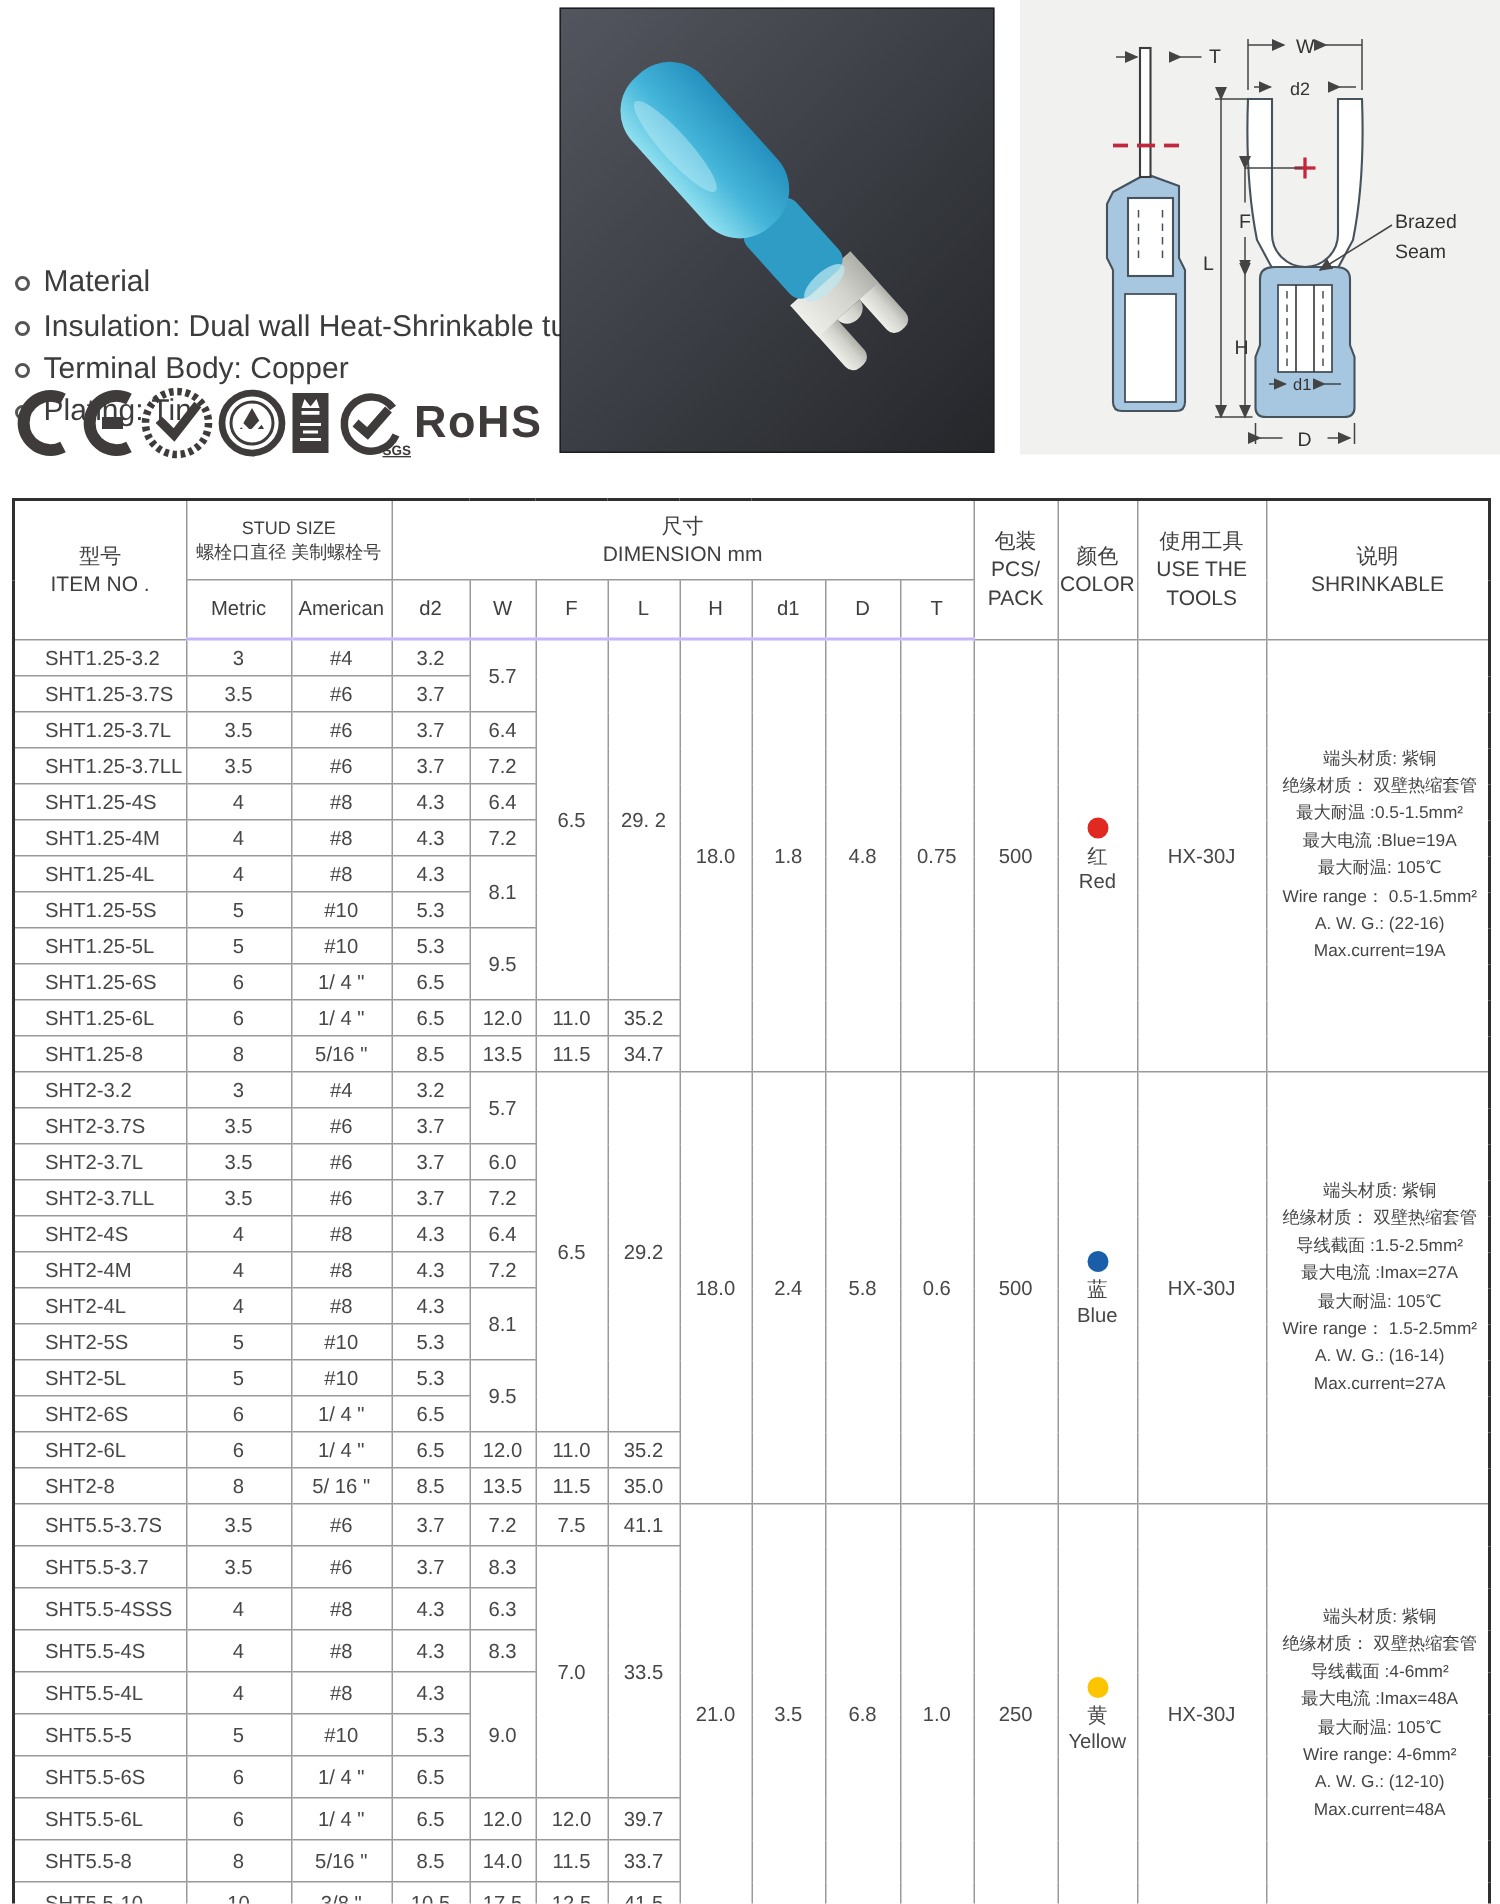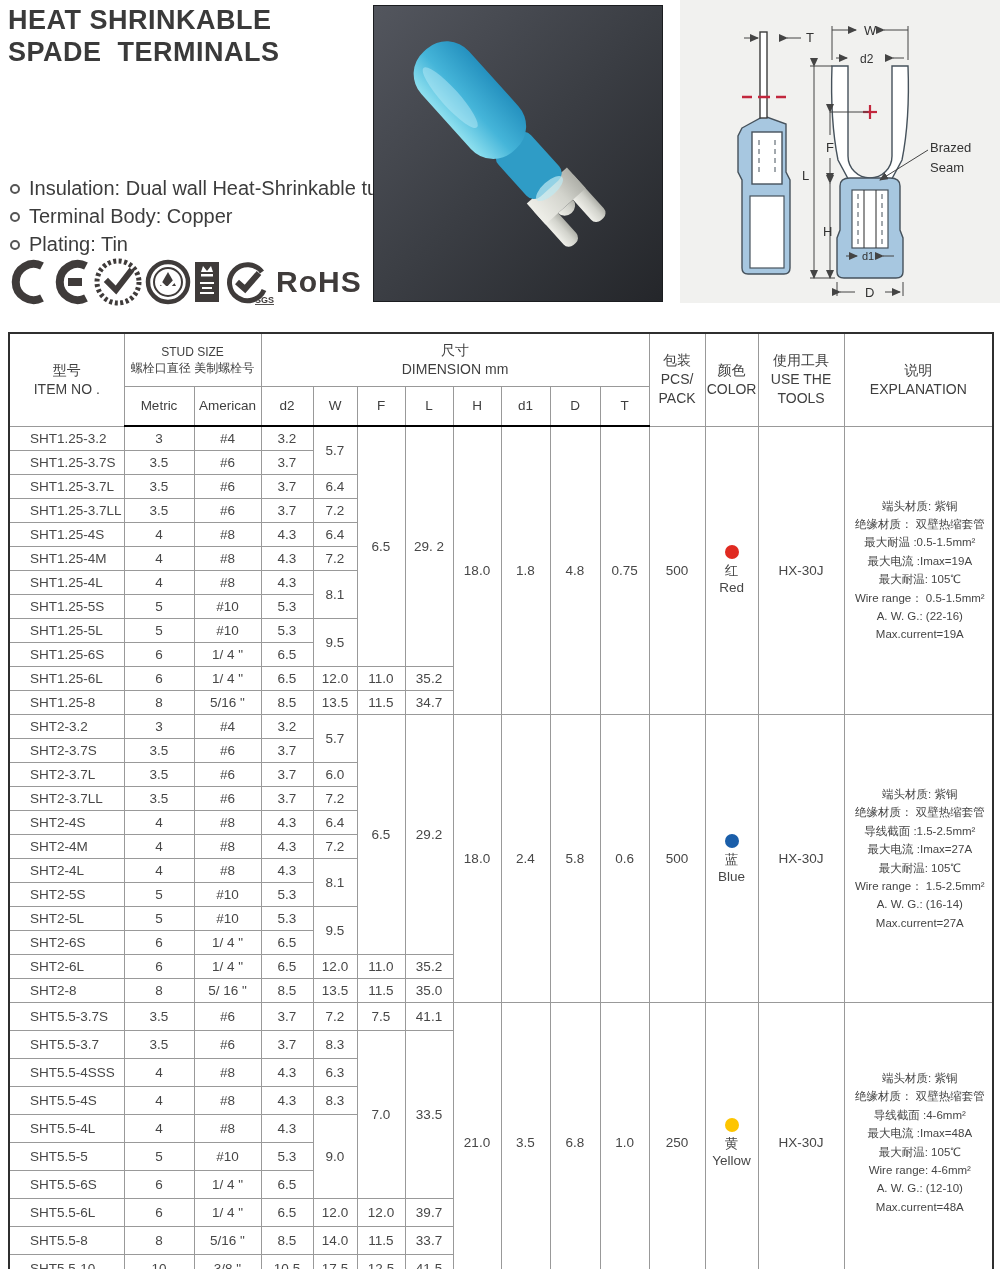--- a/index.html
+++ b/index.html
@@ -20,38 +20,40 @@
   .diagram{position:absolute;left:680px;top:0;width:320px;height:303px;background:#f1f1ef;}
 
   .spec-wrap{position:absolute;left:8px;top:332px;}
   table{border-collapse:collapse;table-layout:fixed;width:984px;
         border:2px solid #2f2f2f;}
   th,td{border:1px solid #999;padding:0;text-align:center;vertical-align:middle;
         font-size:13.5px;color:#474747;background:#fff;}
   thead th{font-weight:normal;color:#3f3f3f;white-space:pre-line;line-height:1.35;}
   thead tr:first-child th{height:52px;font-size:14px;}
   thead tr:last-child th{height:38px;}
-  thead tr:last-child th{border-bottom:2px solid #000000;}
+  thead tr:last-child th{border-bottom:2px solid #c4b5fd;}
   tbody td{height:23px;}
   tr.g3 td{height:27px;}
   tr.group-start td{border-top:1.5px solid #6e6e6e;}
   td.item{text-align:left;padding-left:20px;}
   td.expl{text-align:center;vertical-align:middle;padding:6px 6px 6px 9px;
           font-size:11.5px;line-height:1.6;color:#454545;}
   .dot{display:block;width:14px;height:14px;border-radius:50%;margin:0 auto 3px auto;}
 </style>
 </head>
 <body>
 
 <div class="top">
 
-  <div class="title">HEAT SHRINKABLE
-SPADE  TERMINALS</div>
 
   <ul class="materials">
+    <li class="lead">
+        <span class="bullet"></span>
+        <span>Material</span>
+      </li>
     <li>
         <span class="bullet"></span>
         <span>Insulation: Dual wall Heat-Shrinkable tube</span>
       </li>
     <li>
         <span class="bullet"></span>
         <span>Terminal Body: Copper</span>
       </li>
     <li>
         <span class="bullet"></span>
@@ -253,21 +255,21 @@
 DIMENSION mm</th>
         <th rowspan="2">包装
 PCS/
 PACK</th>
         <th rowspan="2">颜色
 COLOR</th>
         <th rowspan="2">使用工具
 USE THE
 TOOLS</th>
         <th rowspan="2">说明
-EXPLANATION</th>
+SHRINKABLE</th>
       </tr>
       <tr>
         <th>Metric</th>
         <th>American</th>
         <th>d2</th>
         <th>W</th>
         <th>F</th>
         <th>L</th>
         <th>H</th>
         <th>d1</th>
@@ -292,21 +294,21 @@
           <td rowspan="12">
             <span class="dot" style="background: rgb(224, 42, 33);"></span>
             <div>红</div>
             <div>Red</div>
           </td>
           <td rowspan="12">HX-30J</td>
           <td rowspan="12" class="expl">
             <div>端头材质: 紫铜</div>
             <div>绝缘材质： 双壁热缩套管</div>
             <div>最大耐温 :0.5-1.5mm²</div>
-            <div>最大电流 :Imax=19A</div>
+            <div>最大电流 :Blue=19A</div>
             <div>最大耐温: 105℃</div>
             <div>Wire range： 0.5-1.5mm²</div>
             <div>A. W. G.:  (22-16)</div>
             <div>Max.current=19A</div>
           </td>
         </tr>
         <tr>
           <td class="item">SHT1.25-3.7S</td>
           <td>3.5</td>
           <td>#6</td>

